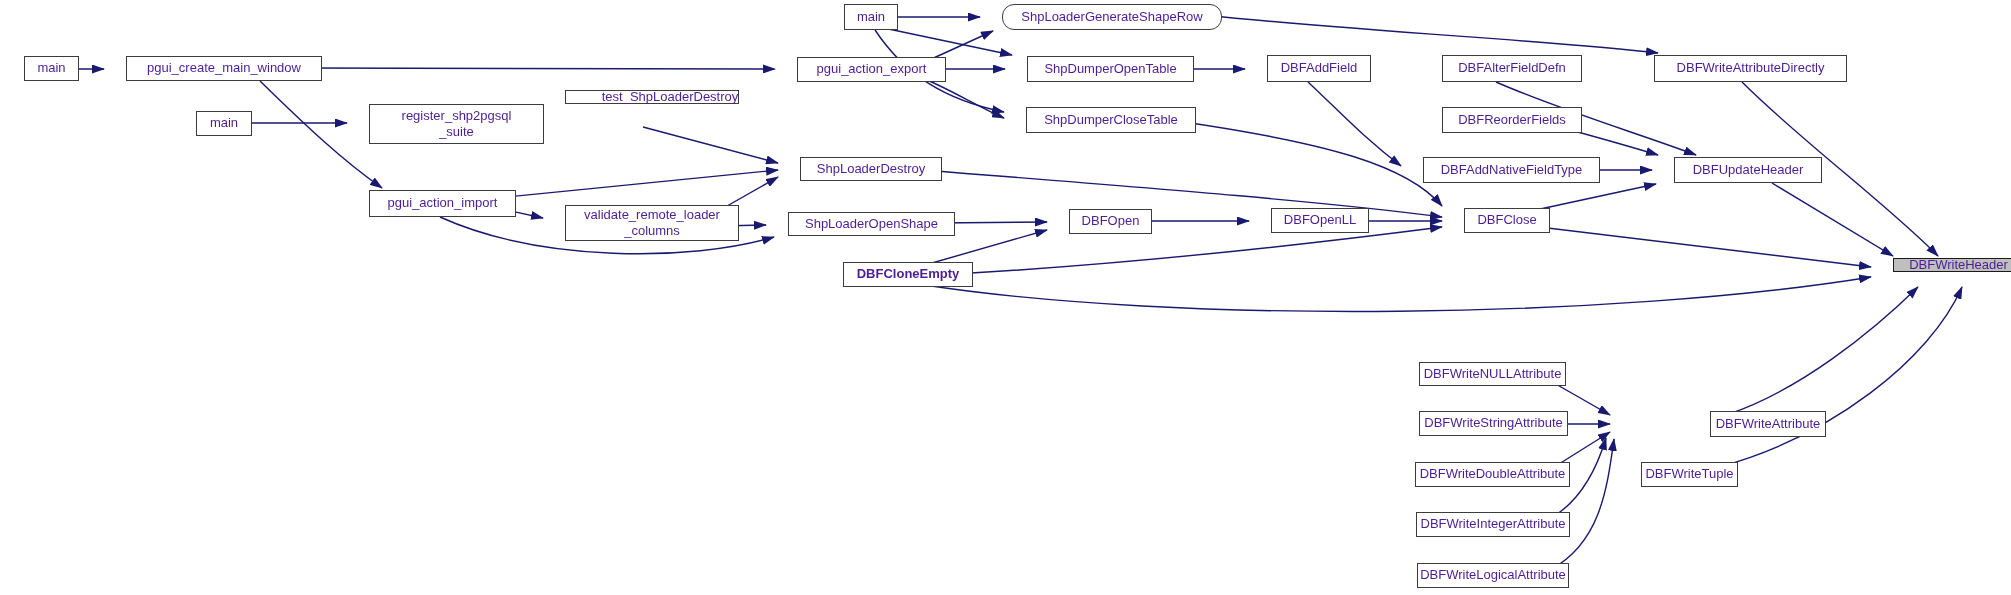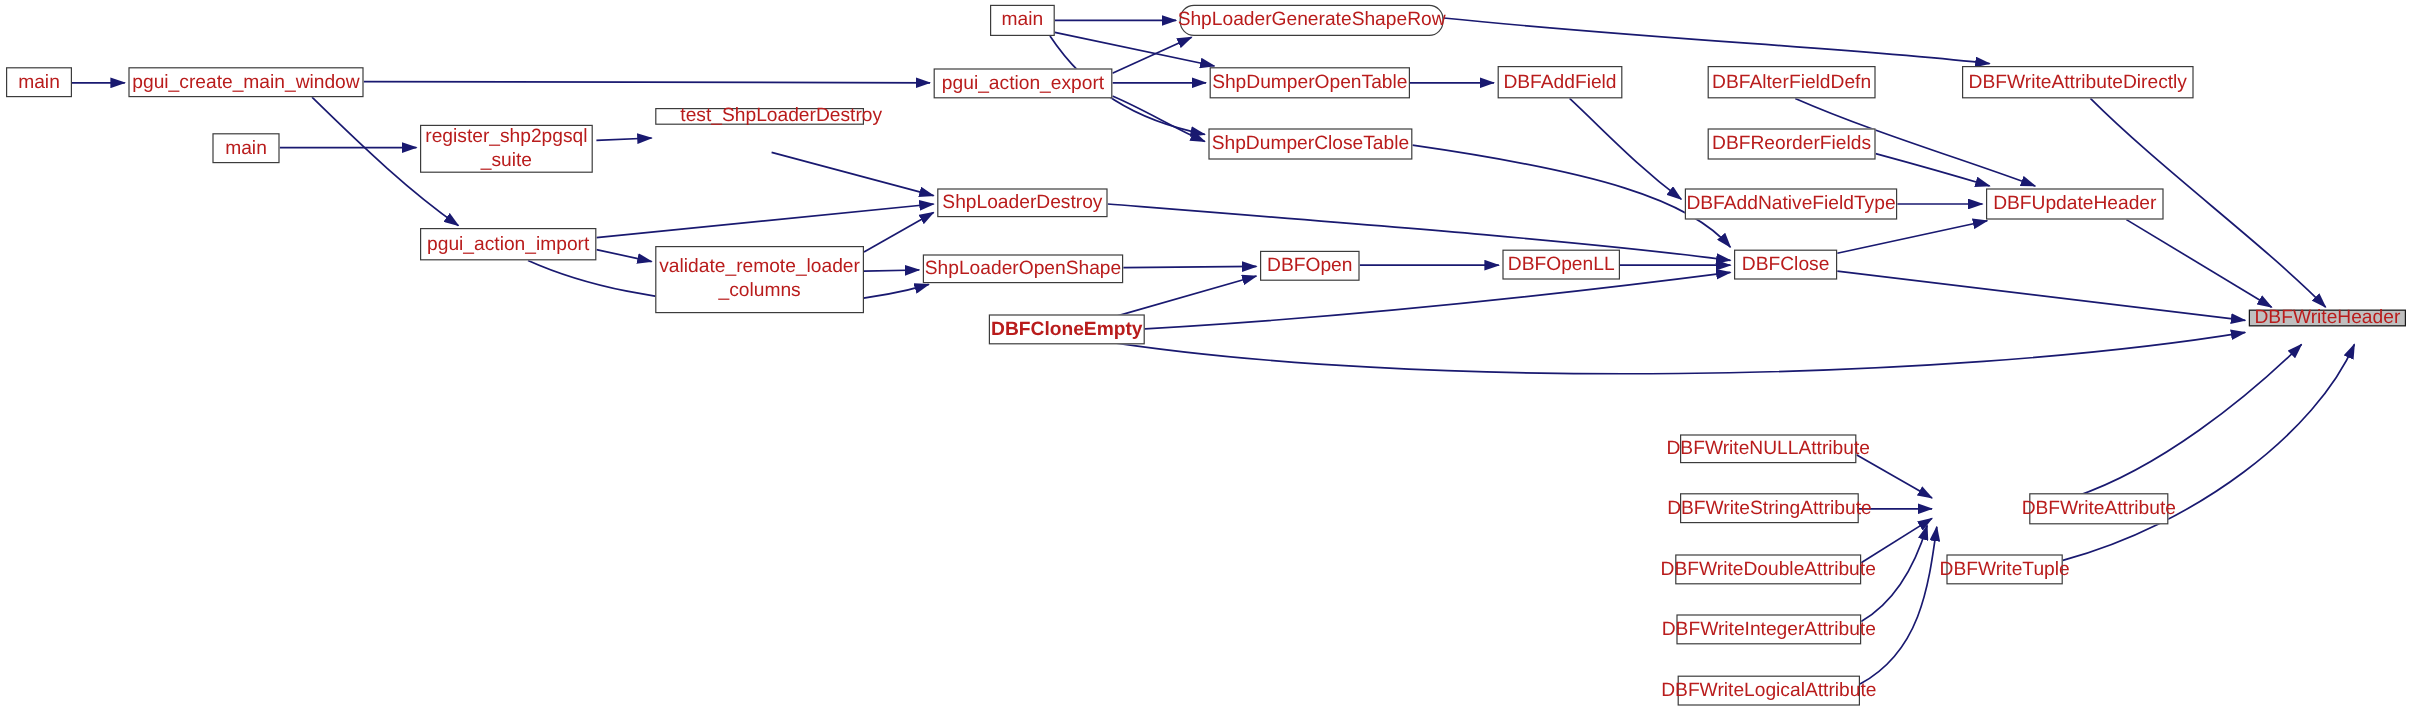--- a/index.html
+++ b/index.html
@@ -11,25 +11,26 @@
     overflow:hidden;
   }
   #edge-layer{position:absolute;left:0;top:0;width:2011px;height:595px;}
   .node{
     position:absolute;
     box-sizing:border-box;
     display:flex;align-items:center;justify-content:center;
     text-align:center;
     background:#ffffff;
     border:1.5px solid #3c3c3c;
-    color:#b91c1c;
-    font-size:16px;
+    color:#4c1d95;
+    font-size:13px;
     line-height:1.25;
     white-space:pre-line;
     cursor:pointer;
+    margin-left:19px;
   }
   .node.highlight{
     background:#bfbfbf;
     border:1.7px solid #1a1a1a;
     cursor:default;
   }
   .edge{fill:none;stroke:#191970;stroke-width:1.4px;}
 </style>
 </head>
 <body>
@@ -90,30 +91,30 @@
       <div class="node" style="left: 5px; top: 56px; width: 55px; height: 25px;">main</div>
       <div class="node" style="left: 107px; top: 56px; width: 196px; height: 25px;">pgui_create_main_window</div>
       <div class="node" style="left: 825px; top: 4px; width: 54px; height: 26px;">main</div>
       <div class="node" style="left: 983px; top: 4px; width: 220px; height: 26px; border-radius: 12px;">ShpLoaderGenerateShapeRow</div>
       <div class="node" style="left: 778px; top: 57px; width: 149px; height: 25px;">pgui_action_export</div>
       <div class="node" style="left: 1008px; top: 56px; width: 167px; height: 26px;">ShpDumperOpenTable</div>
       <div class="node" style="left: 1248px; top: 55px; width: 104px; height: 27px;">DBFAddField</div>
       <div class="node" style="left: 1423px; top: 55px; width: 140px; height: 27px;">DBFAlterFieldDefn</div>
       <div class="node" style="left: 1635px; top: 55px; width: 193px; height: 27px;">DBFWriteAttributeDirectly</div>
       <div class="node" style="left: 177px; top: 111px; width: 56px; height: 25px;">main</div>
-      <div class="node" style="left: 350px; top: 104px; width: 144px; height: 40px;">register_shp2pgsql
+      <div class="node" style="left: 350px; top: 104px; width: 175px; height: 40px;">register_shp2pgsql
 _suite</div>
       <div class="node" style="left: 546px; top: 90px; width: 174px; height: 14px; padding-left: 36px;">test_ShpLoaderDestroy</div>
       <div class="node" style="left: 1007px; top: 107px; width: 170px; height: 26px;">ShpDumperCloseTable</div>
       <div class="node" style="left: 1423px; top: 107px; width: 140px; height: 26px;">DBFReorderFields</div>
       <div class="node" style="left: 781px; top: 157px; width: 142px; height: 24px;">ShpLoaderDestroy</div>
       <div class="node" style="left: 1404px; top: 157px; width: 177px; height: 26px;">DBFAddNativeFieldType</div>
       <div class="node" style="left: 1655px; top: 157px; width: 148px; height: 26px;">DBFUpdateHeader</div>
       <div class="node" style="left: 350px; top: 190px; width: 147px; height: 27px;">pgui_action_import</div>
-      <div class="node" style="left: 546px; top: 205px; width: 174px; height: 56px;">validate_remote_loader
+      <div class="node" style="left: 546px; top: 205px; width: 174px; height: 36px;">validate_remote_loader
 _columns</div>
       <div class="node" style="left: 769px; top: 212px; width: 167px; height: 24px;">ShpLoaderOpenShape</div>
       <div class="node" style="left: 1050px; top: 209px; width: 83px; height: 25px;">DBFOpen</div>
       <div class="node" style="left: 1252px; top: 208px; width: 98px; height: 25px;">DBFOpenLL</div>
       <div class="node" style="left: 1445px; top: 208px; width: 86px; height: 25px;">DBFClose</div>
       <div class="node" style="left: 824px; top: 262px; width: 130px; height: 25px; font-weight: bold;">DBFCloneEmpty</div>
       <div class="node highlight" style="left: 1874px; top: 258px; width: 131px; height: 14px;">DBFWriteHeader</div>
       <div class="node" style="left: 1400px; top: 362px; width: 147px; height: 24px;">DBFWriteNULLAttribute</div>
       <div class="node" style="left: 1400px; top: 411px; width: 149px; height: 25px;">DBFWriteStringAttribute</div>
       <div class="node" style="left: 1396px; top: 462px; width: 155px; height: 25px; text-align: right;">DBFWriteDoubleAttribute</div>

